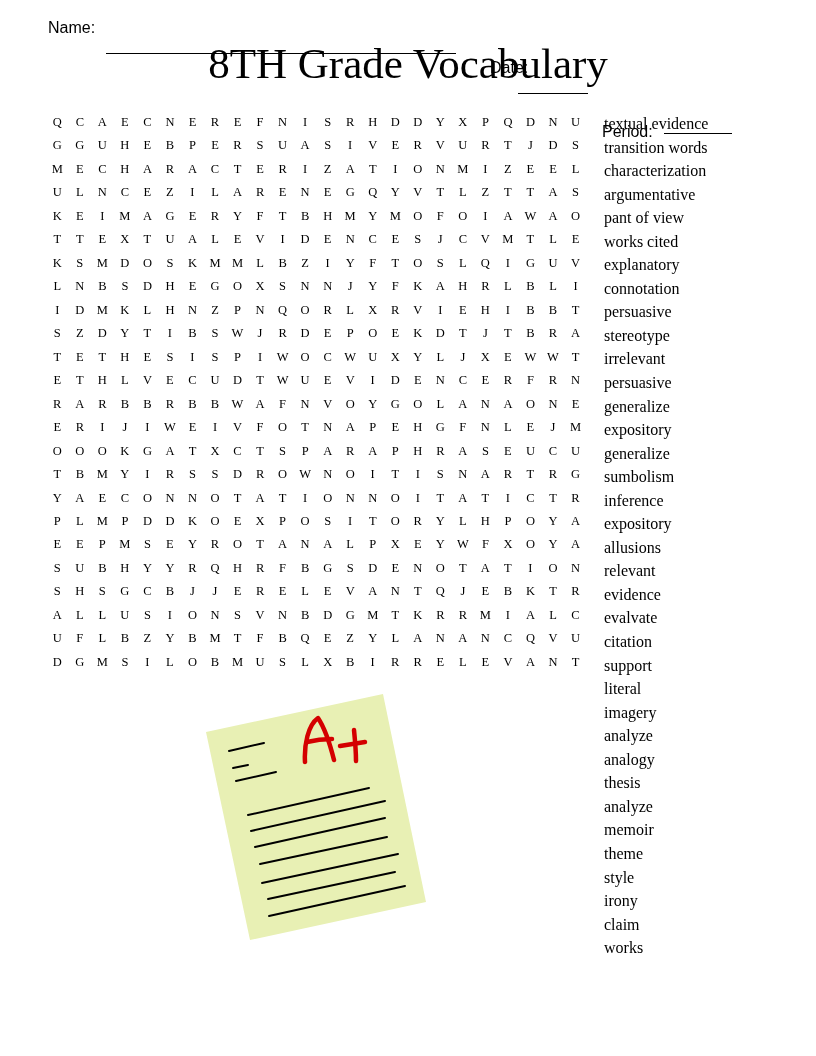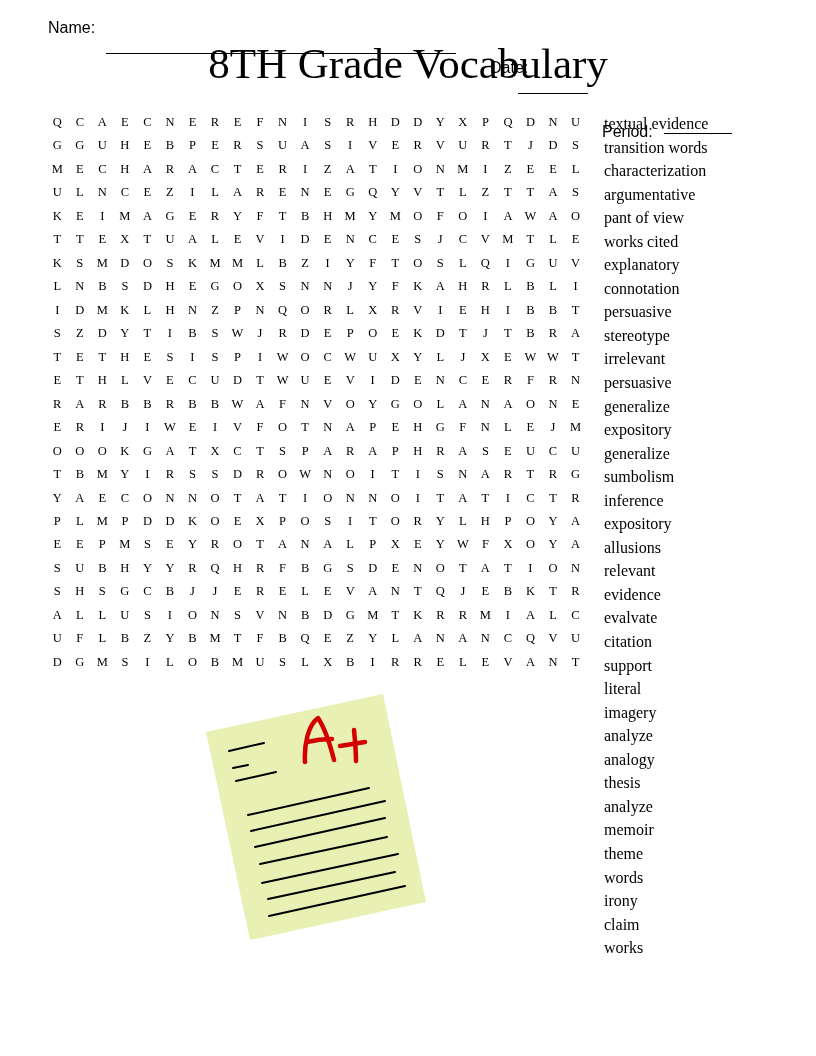--- a/index.html
+++ b/index.html
@@ -665,21 +665,21 @@
     <li class="word">citation</li>
     <li class="word">support</li>
     <li class="word">literal</li>
     <li class="word">imagery</li>
     <li class="word">analyze</li>
     <li class="word">analogy</li>
     <li class="word">thesis</li>
     <li class="word">analyze</li>
     <li class="word">memoir</li>
     <li class="word">theme</li>
-    <li class="word">words</li>
+    <li class="word">style</li>
     <li class="word">irony</li>
     <li class="word">claim</li>
     <li class="word">works</li>
   </ul>
 
 <div class="clipart">
   <svg width="230" height="255" viewBox="0 0 230 255" xmlns="http://www.w3.org/2000/svg">
     <polygon points="6,42 183,4 226,212 50,250" fill="#e8f0b4"></polygon>
     <g stroke="#000" stroke-width="2" stroke-linecap="round" fill="none">
       <line x1="29" y1="61" x2="64" y2="53"></line>

